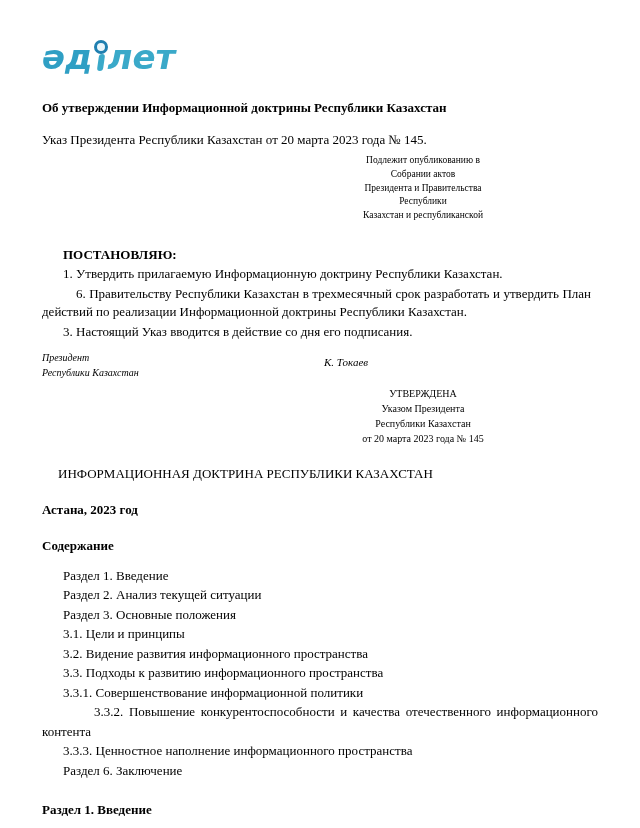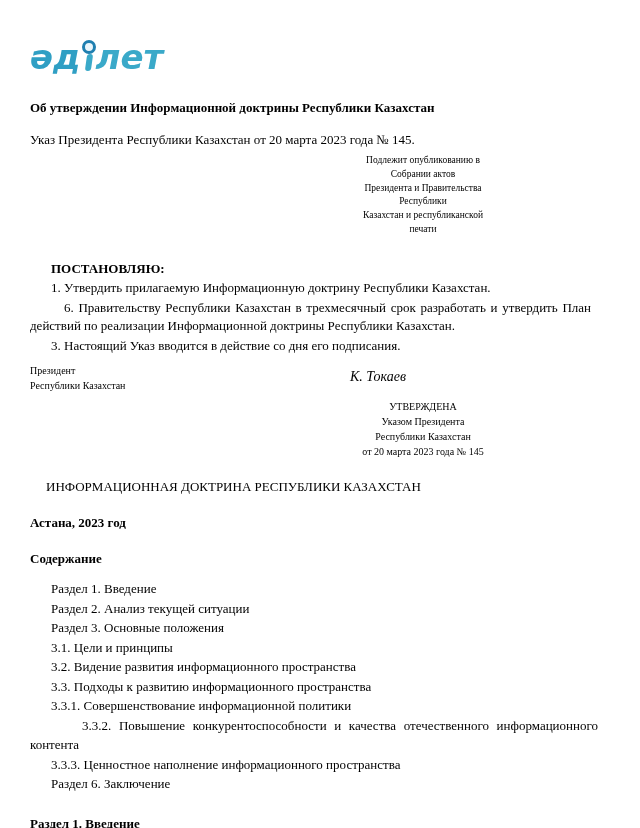--- a/index.html
+++ b/index.html
@@ -1,21 +1,21 @@
 <!DOCTYPE html>
 <html><head>
 <meta charset="utf-8">
 <style>
   html, body { margin: 0; padding: 0; background: #ffffff; }
   .page {
     position: relative;
     width: 640px;
     height: 828px;
     box-sizing: border-box;
-    padding: 34px 42px 20px 30px;
+    padding: 34px 42px 20px 42px;
     background: #ffffff;
     font-family: "Liberation Serif", serif;
     font-size: 13px;
     color: #000;
     overflow: hidden;
   }
 
   
   .logo {
     display: inline-flex;
@@ -90,28 +90,29 @@
   .point.justified {
     text-indent: 34px;
     text-align: justify;
   }
   .signature-row {
     display: flex;
     align-items: flex-start;
     margin-top: 8px;
   }
   .signature-pos {
+    font-style: italic;
     font-size: 10px;
     line-height: 1.5;
     width: 210px;
   }
   .signature-name {
     font-style: italic;
-    font-size: 14px;
-    margin-left: 110px;
+    font-size: 11px;
+    margin-left: 72px;
     margin-top: 6px;
   }
   .approval {
     width: 230px;
     margin: 6px 60px 0 auto;
     text-align: center;
     font-size: 10px;
     line-height: 1.5;
   }
   .doctrine-title {
@@ -164,21 +165,20 @@
   
   <div class="doc-subtitle">Указ Президента Республики Казахстан от 20 марта 2023 года № 145.</div>
 
   
   <div class="pub-note">
     <div>Подлежит опубликованию в</div>
     <div>Собрании актов</div>
     <div>Президента и Правительства</div>
     <div>Республики</div>
     <div>Казахстан и республиканской</div>
-    <div>печати</div>
   </div>
 
   
   <div class="resolve-heading">ПОСТАНОВЛЯЮ:</div>
   <p class="point">1. Утвердить прилагаемую Информационную доктрину Республики Казахстан.</p>
   <p class="point justified">6. Правительству Республики Казахстан в трехмесячный срок разработать и утвердить План действий по реализации Информационной доктрины Республики Казахстан.</p>
   <p class="point">3. Настоящий Указ вводится в действие со дня его подписания.</p>
 
   
   <div class="signature-row">

